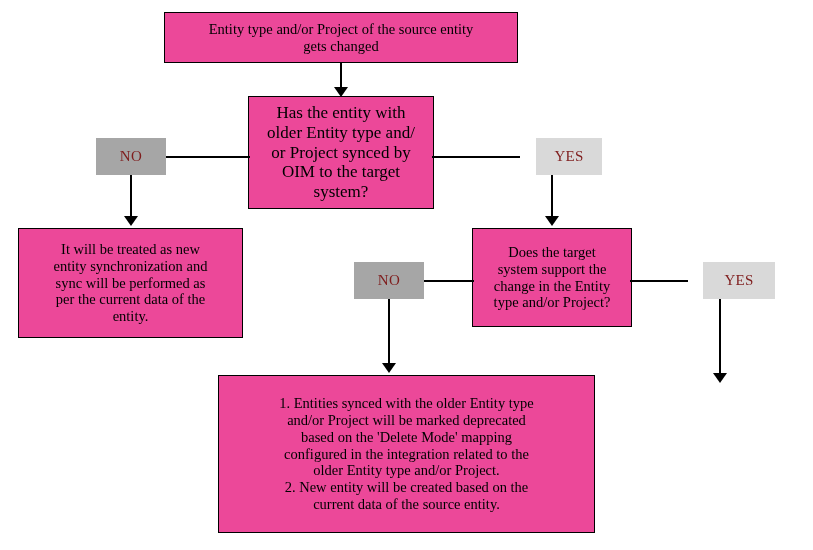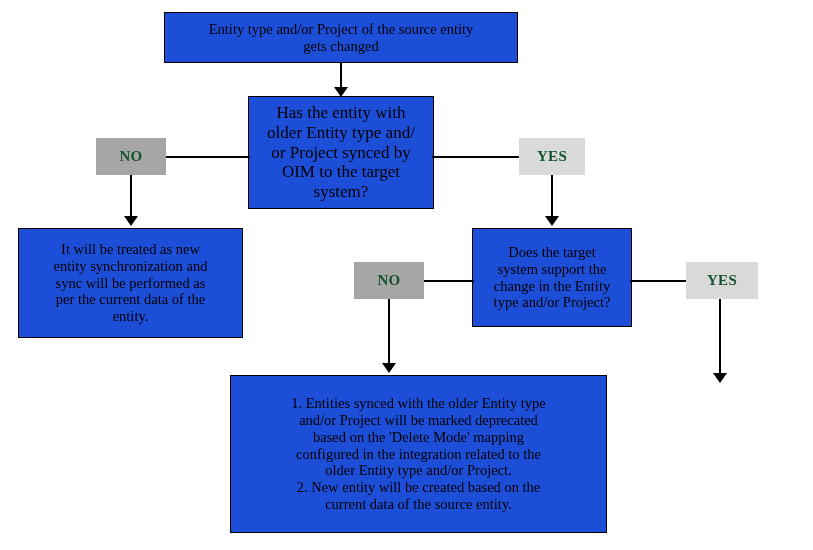--- a/index.html
+++ b/index.html
@@ -11,21 +11,21 @@
     position: relative;
     width: 813px;
     height: 550px;
     background: #ffffff;
     font-family: "Liberation Serif", "DejaVu Serif", serif;
     overflow: hidden;
   }
   .node {
     position: absolute;
     box-sizing: border-box;
-    background: #1d4ed8;
+    background: #ec4899;
     border: 1.5px solid #000000;
     color: #000000;
     display: flex;
     align-items: center;
     justify-content: center;
     text-align: center;
     line-height: 1.16;
     white-space: pre-line;
     padding: 2px 4px;
   }
@@ -33,27 +33,27 @@
     display: block;
     width: 100%;
     white-space: pre-line;
   }
   .label {
     position: absolute;
     box-sizing: border-box;
     display: flex;
     align-items: center;
     justify-content: center;
-    font-weight: bold;
-    color: #14532d;
+    font-weight: normal;
+    color: #7f1d1d;
     border: none;
     letter-spacing: 0.3px;
   }
   .label-no  { background: #a6a6a6; }
-  .label-yes { background: #d9d9d9; }
+  .label-yes { background: #d9d9d9; margin-left: 17px; }
 
   .edge {
     position: absolute;
     background: #000000;
   }
   .edge-h { height: 2px; }
   .edge-v { width: 2px; }
 
   .arrow-down {
     position: absolute;
@@ -117,21 +117,21 @@
 
   <div class="edge edge-v" style="left:388px; top:299px; width:2px; height:66px;"></div>
   <div class="arrow-down" style="left:382px; top:363px;"></div>
 
   <div class="edge edge-h" style="left:630px; top:280px; width:58px; height:2px;"></div>
   <div class="label label-yes" style="left:686px; top:262px; width:72px; height:37px; font-size:15px;">YES</div>
 
   <div class="edge edge-v" style="left:719px; top:299px; width:2px; height:76px;"></div>
   <div class="arrow-down" style="left:713px; top:373px;"></div>
 
-  <div class="node" style="left:230px; top:375px; width:377px; height:158px; font-size:14.5px;">
+  <div class="node" style="left:218px; top:375px; width:377px; height:158px; font-size:14.5px;">
     <span class="node-text">1. Entities synced with the older Entity type
 and/or Project will be marked deprecated
 based on the 'Delete Mode' mapping
 configured in the integration related to the
 older Entity type and/or Project.
 2. New entity will be created based on the
 current data of the source entity.</span>
   </div>
 
 

